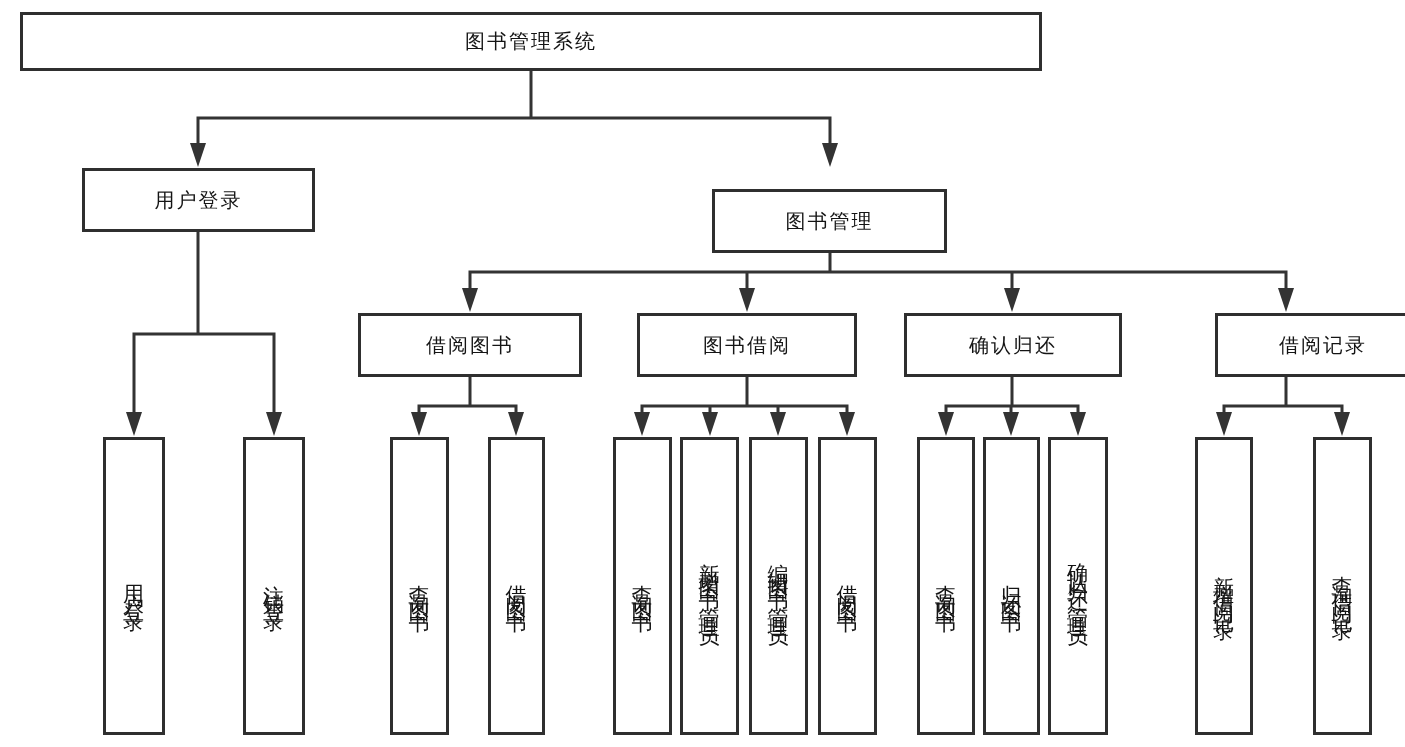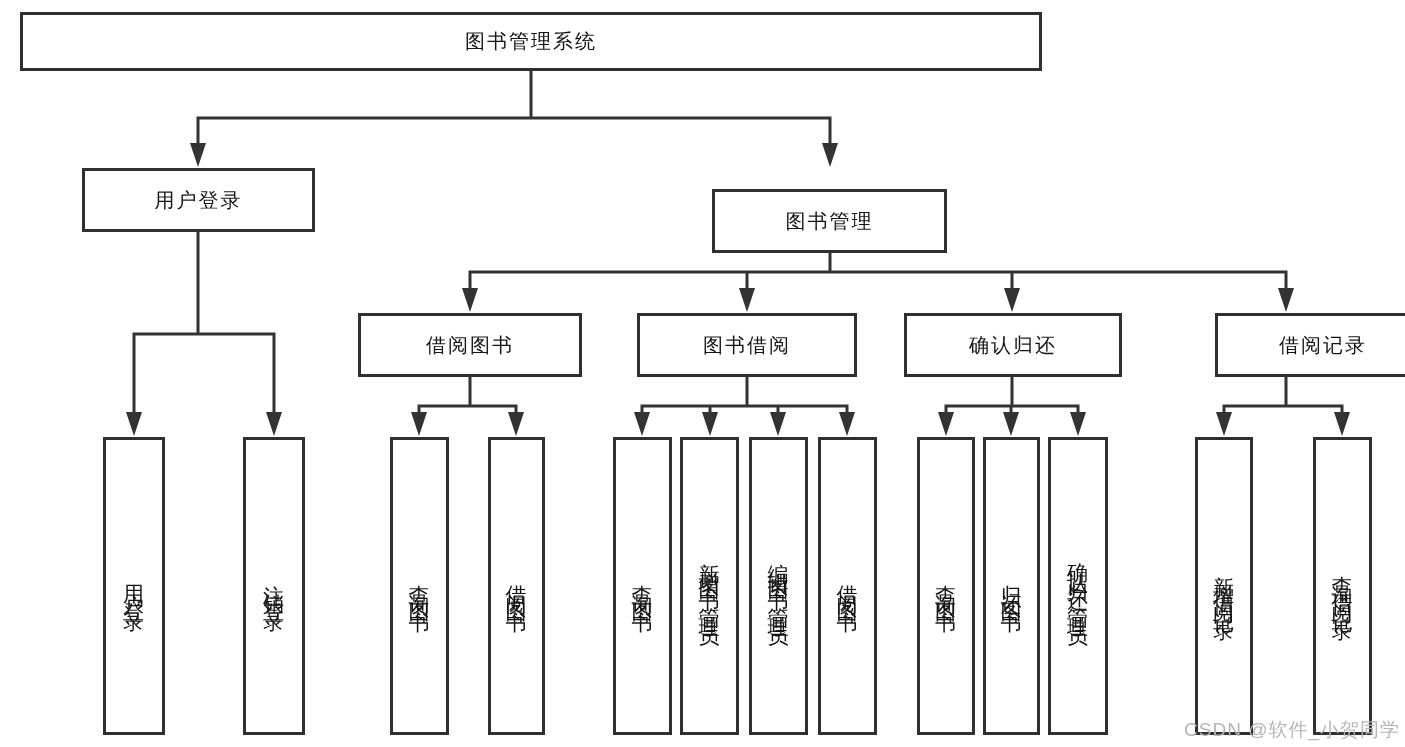--- a/index.html
+++ b/index.html
@@ -155,15 +155,14 @@
     <span class="lbl">确认归还（管理员）</span>
   </div>
 
   <div class="node v" style="left:1195px; top:437px; width:58px; height:298px;">
     <span class="lbl">新增借阅记录</span>
   </div>
   <div class="node v" style="left:1313px; top:437px; width:59px; height:298px;">
     <span class="lbl">查询借阅记录</span>
   </div>
 
-  <div class="watermark">CSDN @软件_小贺同学</div>
 
 </div>
 
 </body></html>

